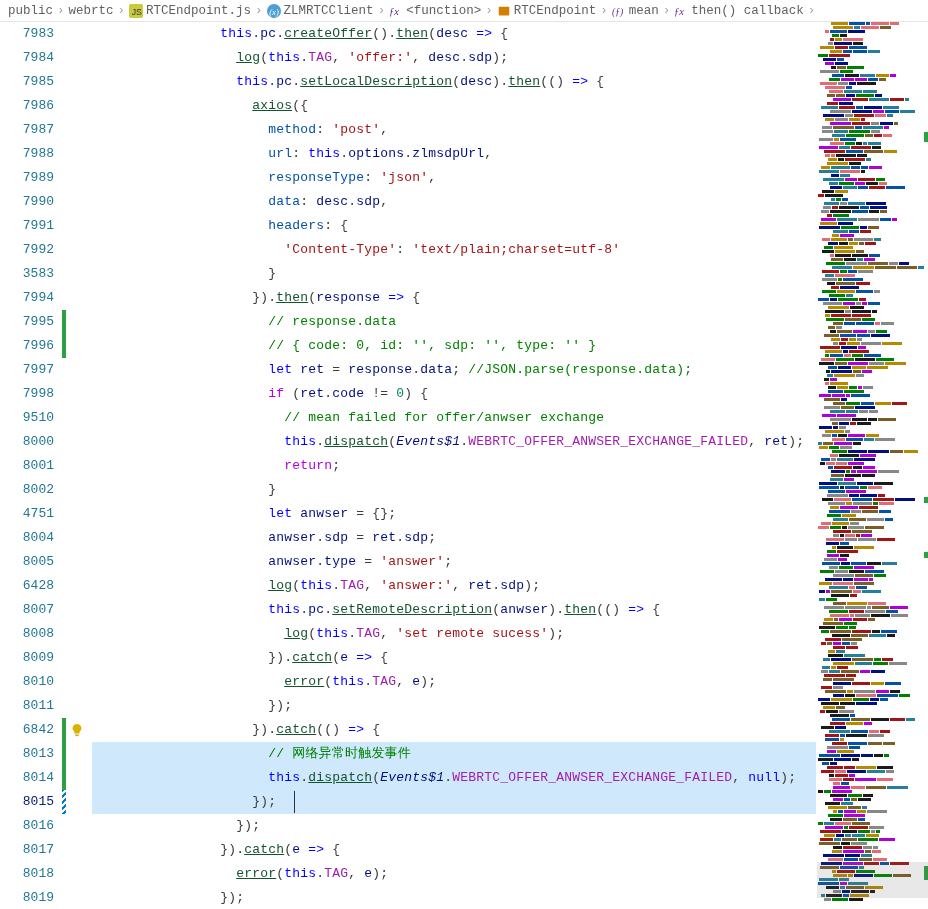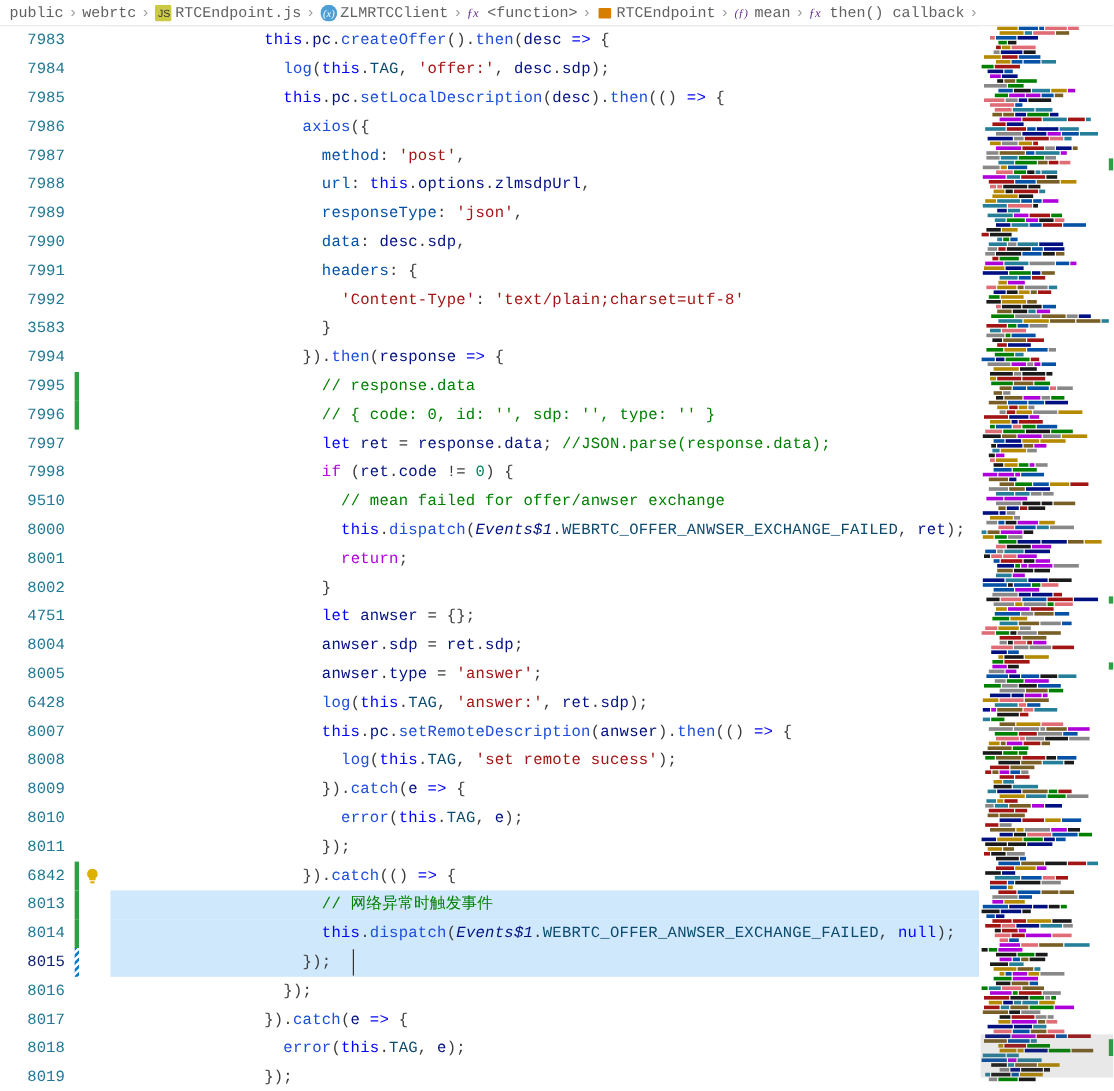--- a/index.html
+++ b/index.html
@@ -115,26 +115,26 @@
     position: absolute;
     right: 0;
     width: 4px;
     background: #2ea043;
   }
   
   .tk-kw { color: #0000ff; }          
   .tk-kw2 { color: #af00db; }         
   .tk-var { color: #001080; }         
   .tk-prop { color: #0451a5; }        
-  .tk-func { color: #1d4ed8; }        
+  .tk-func { color: #14532d; text-decoration: underline; }        
   .tk-str { color: #a31515; }         
   .tk-num { color: #098658; }         
   .tk-cmt { color: #008000; }        
   .tk-punc { color: #3b3b3b; }        
-  .tk-const { color: #0c4a6e; }
+  .tk-const { color: #a21caf; }
   .tk-param { color: #001080; font-style: italic; }
 </style>
 </head>
 <body>
 
 <div class="breadcrumb">
     <span class="breadcrumb-item">
       <span>public</span>
     </span>
     <span class="breadcrumb-sep">›</span>

